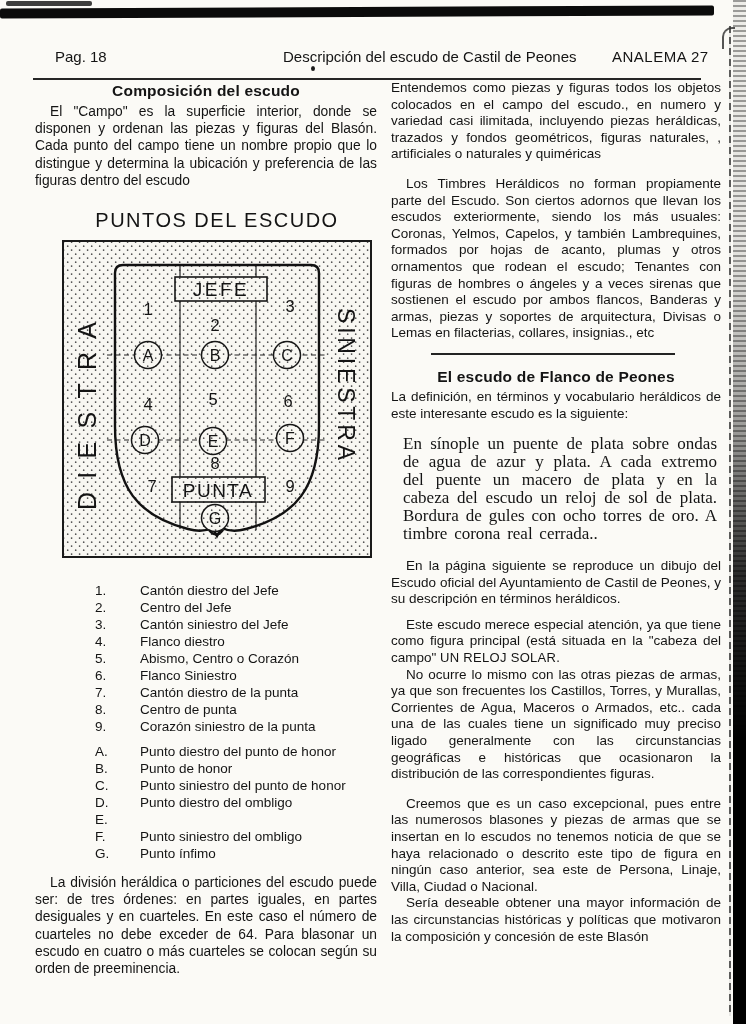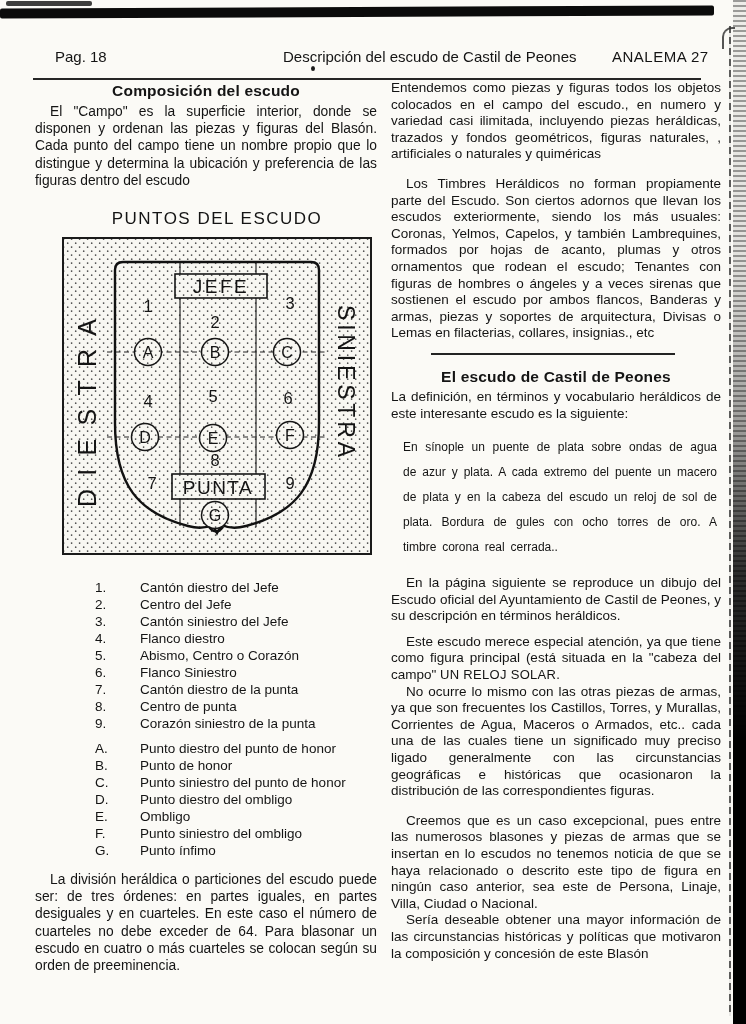--- a/index.html
+++ b/index.html
@@ -30,36 +30,36 @@
   .header-dot{position:absolute;top:66px;left:311px;width:4px;height:5px;background:#1b1b1b;border-radius:50%;}
   
   .columns{position:absolute;top:80px;left:35px;width:686px;display:flex;gap:14px;}
   .col-left{width:342px;}
   .col-right{width:330px;}
   h2{font-size:15.5px;font-weight:bold;text-align:center;margin:2px 0 3px;letter-spacing:.2px;}
   .para{font-size:13.5px;line-height:16.6px;text-align:justify;margin:0;}
   .col-left .para{font-size:13.8px;line-height:17.2px;}
   .indent{text-indent:15px;}
   
-  .diagram-title{margin:20px 0 8px;text-align:center;font-size:17px;letter-spacing:1.5px;width:310px;margin-left:27px;}
+  .diagram-title{margin:20px 0 8px;text-align:center;font-size:20px;letter-spacing:1.5px;width:310px;margin-left:27px;}
   .diagram-wrap{margin-left:27px;width:310px;}
   svg text{font-family:"Liberation Sans",sans-serif;fill:#141414;}
   
   .pointlist{margin-top:20px;font-size:13.5px;line-height:17px;}
   .pointlist.second{margin-top:8px;}
   .li{display:flex;padding-left:60px;}
   .li .marker{width:45px;flex:none;}
   .li .label{flex:1;}
   .closing{margin-top:12px;}
   
   .p1{margin-bottom:13px;}
   .p2{margin-bottom:0;}
   .sep{height:2px;background:#232323;width:244px;margin:11px 0 13px 40px;}
   .p3{margin-bottom:13px;}
-  .blazon{font-family:Liberation Sans, sans-serif;font-size:12px;line-height:25px;
+  .blazon{font-family:Liberation Serif, serif;font-size:17px;line-height:18px;
     text-align:justify;margin:0 4px 15px 12px;word-spacing:2.5px;}
   .p4{margin-bottom:9px;}
   .p5{margin-bottom:0;}
   .p6{margin-bottom:0;}
   .p7{margin-bottom:13px;}
   .caps{font-size:13px;letter-spacing:.3px;}
 </style>
 </head>
 <body>
 
@@ -195,41 +195,40 @@
       <div class="li">
           <span class="marker">C.</span>
           <span class="label">Punto siniestro del punto de honor</span>
         </div>
       <div class="li">
           <span class="marker">D.</span>
           <span class="label">Punto diestro del ombligo</span>
         </div>
       <div class="li">
           <span class="marker">E.</span>
-          <span class="label">Ombligo</span>
         </div>
       <div class="li">
           <span class="marker">F.</span>
           <span class="label">Punto siniestro del ombligo</span>
         </div>
       <div class="li">
           <span class="marker">G.</span>
           <span class="label">Punto ínfimo</span>
         </div>
     </div>
 
     <p class="para indent closing">La división heráldica o particiones del escudo puede ser: de tres órdenes: en partes iguales, en partes desiguales y en cuarteles. En este caso el número de cuarteles no debe exceder de 64. Para blasonar un escudo en cuatro o más cuarteles se colocan según su orden de preeminencia.</p>
   </div>
 
   <div class="col-right">
     <p class="para p1">Entendemos como piezas y figuras todos los objetos colocados en el campo del escudo., en numero y variedad casi ilimitada, incluyendo piezas heráldicas, trazados y fondos geométricos, figuras naturales, , artificiales o naturales y quiméricas</p>
     <p class="para indent p2">Los Timbres Heráldicos  no forman propiamente parte del Escudo. Son ciertos adornos que llevan los escudos exteriormente, siendo los más usuales: Coronas, Yelmos, Capelos, y también Lambrequines, formados por hojas de acanto, plumas y otros ornamentos que rodean el escudo; Tenantes con figuras de hombres o ángeles y a veces sirenas que sostienen el escudo por ambos flancos, Banderas y armas, piezas y soportes de arquitectura, Divisas o Lemas en filacterias, collares, insignias., etc</p>
 
     <div class="sep"></div>
-    <h2>El escudo de Castil de Peones</h2>
+    <h2>El escudo de Flanco de Peones</h2>
     <p class="para p3">La definición, en términos y vocabulario heráldicos de este interesante escudo es la siguiente:</p>
 
     <p class="blazon">En sínople un puente de plata sobre ondas de agua de azur y plata. A cada extremo del puente un macero de plata y en la cabeza del escudo un reloj de sol de plata. Bordura de gules con ocho torres de oro. A timbre corona real cerrada..</p>
 
     <p class="para indent p4">En la página siguiente se reproduce un dibujo del Escudo oficial del Ayuntamiento de Castil de Peones, y su descripción en términos heráldicos.</p>
     <p class="para indent p5"><span>Este escudo merece especial atención, ya que tiene como figura principal (está situada en la "cabeza del campo" </span><span class="caps">UN RELOJ SOLAR.</span></p>
     <p class="para indent p7">No ocurre lo mismo con las otras piezas de armas, ya que son frecuentes los Castillos,  Torres, y Murallas, Corrientes de Agua, Maceros o Armados, etc.. cada una de las cuales tiene un significado muy preciso ligado generalmente con las circunstancias geográficas e históricas que ocasionaron la distribución de las correspondientes figuras.</p>
     <p class="para indent p6">Creemos que es un caso excepcional, pues entre las numerosos blasones y piezas de armas que se insertan en lo escudos no tenemos noticia de que se haya relacionado o descrito este tipo de figura en ningún caso anterior, sea este de Persona, Linaje, Villa, Ciudad o Nacional.</p>
     <p class="para indent p8">Sería deseable obtener una mayor información de las circunstancias históricas y políticas que motivaron la composición y concesión de este Blasón</p>
   </div>

